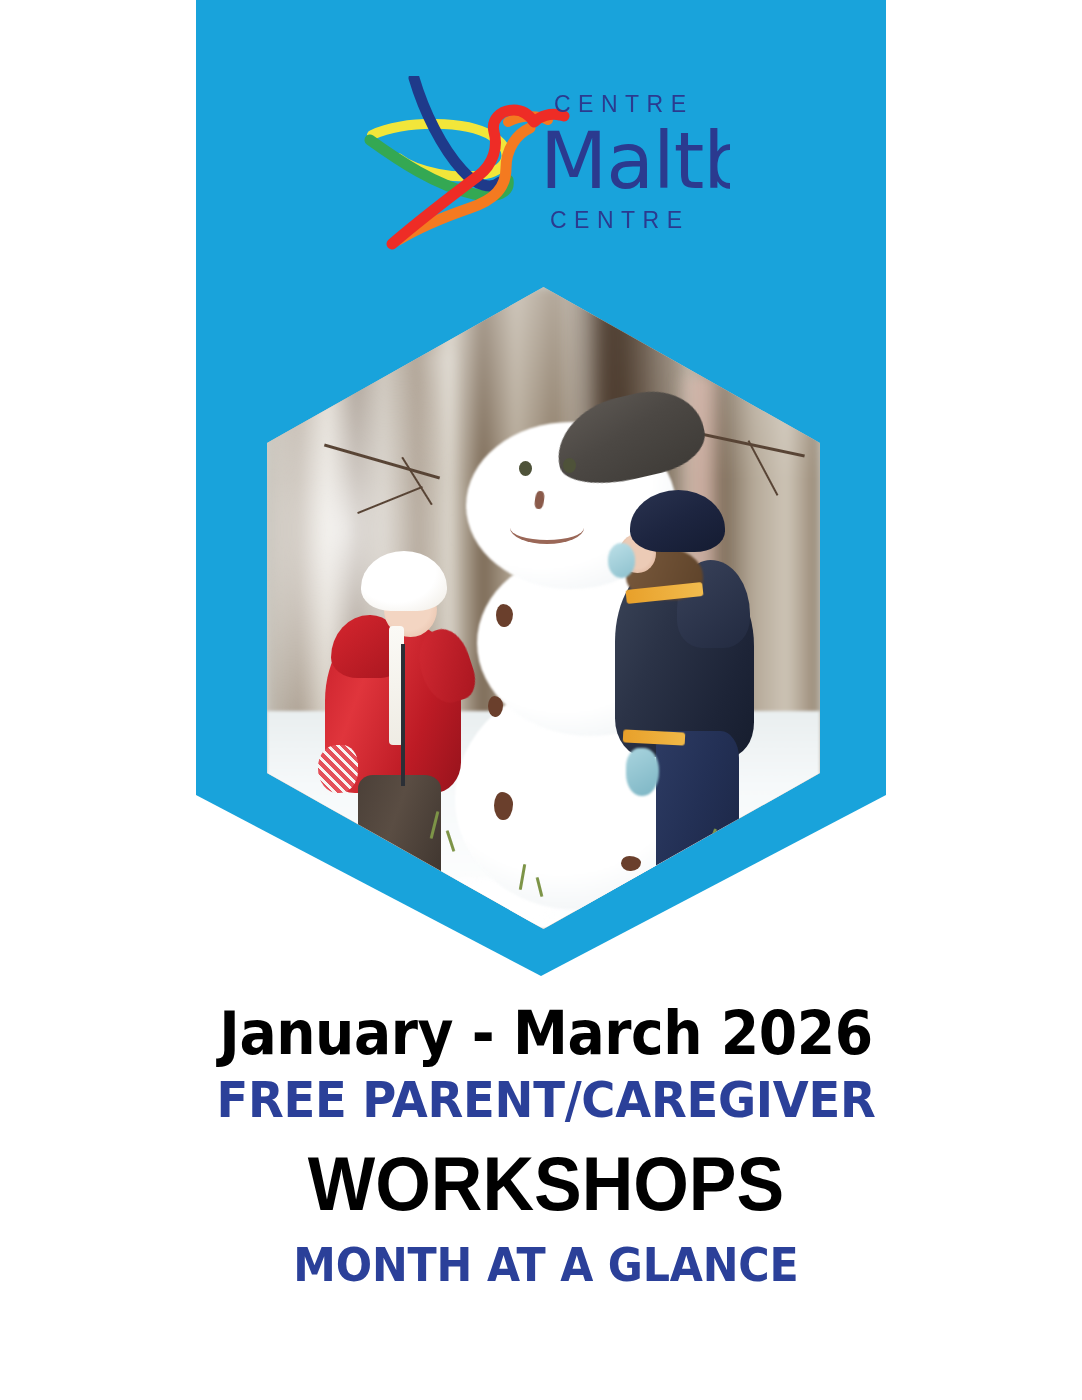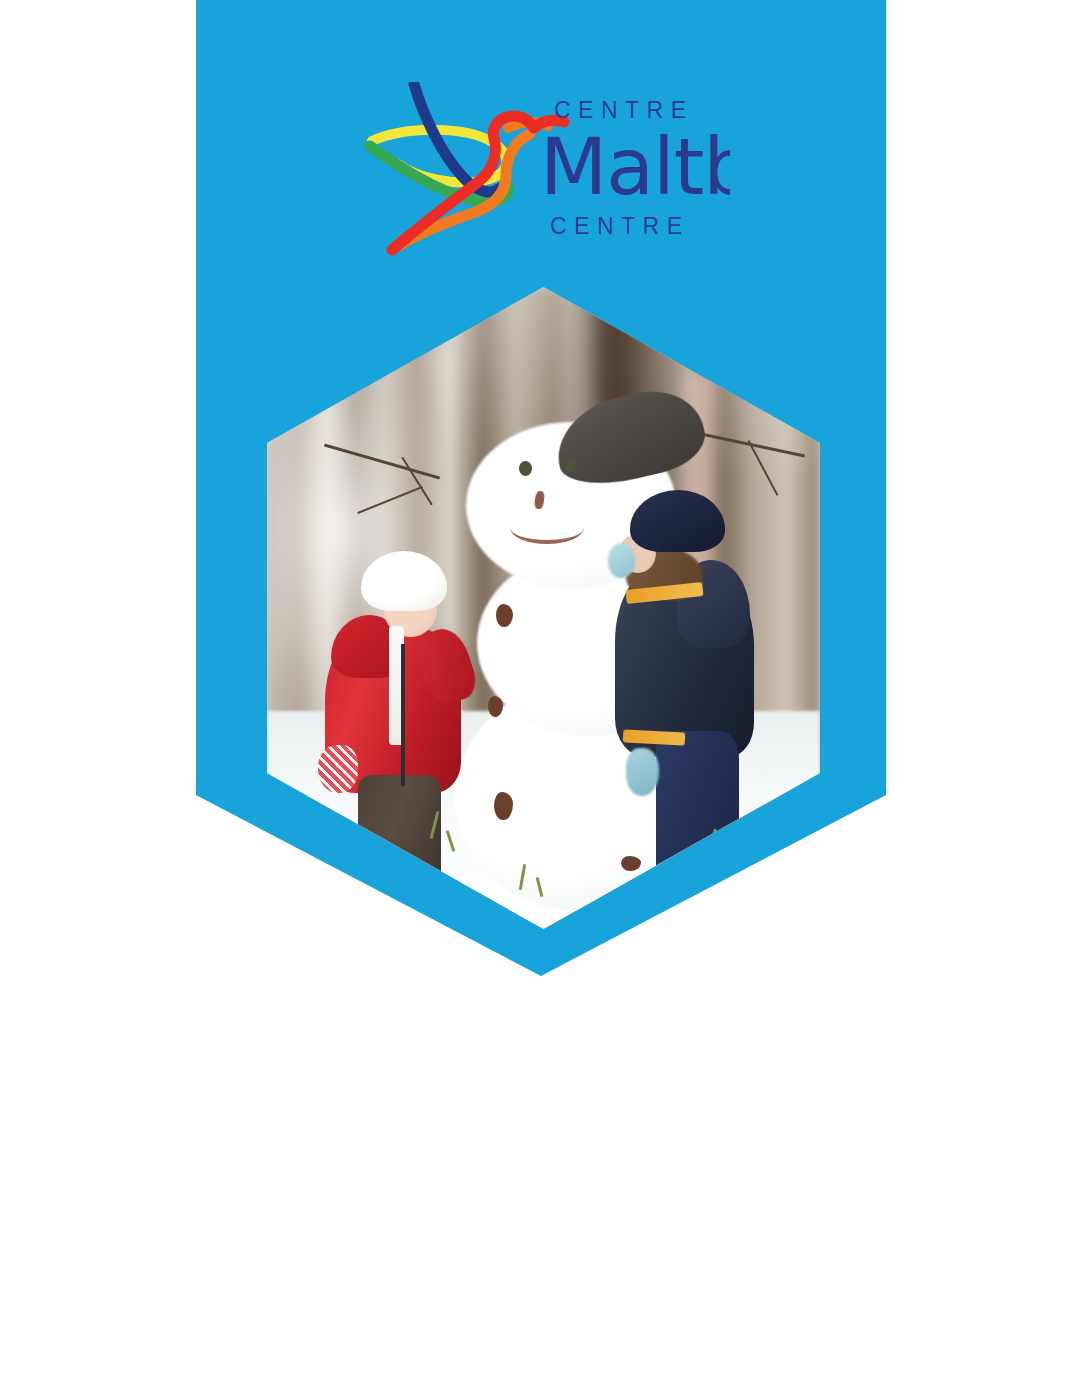--- a/index.html
+++ b/index.html
@@ -28,21 +28,21 @@
     height: 976px;
     background: #19A3DB;
     -webkit-clip-path: polygon(0% 0%, 100% 0%, 100% 81.45%, 50% 100%, 0% 81.45%);
     clip-path: polygon(0% 0%, 100% 0%, 100% 81.45%, 50% 100%, 0% 81.45%);
   }
 
   
   .logo {
     position: absolute;
     left: 358px;
-    top: 82px;
+    top: 76px;
     width: 372px;
     height: 175px;
   }
   .logo svg { display: block; width: 372px; height: 175px; }
 
   
   .photo-hex {
     position: absolute;
     left: 267px;
     top: 287px;
@@ -397,14 +397,20 @@
 
       <div class="grass" style="left:30%;bottom:14%;width:3px;height:28px;transform:rotate(14deg);"></div>
       <div class="grass" style="left:33%;bottom:12%;width:3px;height:22px;transform:rotate(-18deg);"></div>
       <div class="grass" style="left:46%;bottom:6%;width:3px;height:26px;transform:rotate(10deg);"></div>
       <div class="grass" style="left:49%;bottom:5%;width:3px;height:20px;transform:rotate(-14deg);"></div>
       <div class="grass" style="left:80%;bottom:11%;width:3px;height:30px;transform:rotate(20deg);"></div>
       <div class="grass" style="left:83%;bottom:9%;width:3px;height:22px;transform:rotate(-10deg);"></div>
     </div>
   </div>
 
+  <div class="headlines">
+    <div class="h-dates">January - March 2026</div>
+    <div class="h-free">FREE PARENT/CAREGIVER</div>
+    <div class="h-workshops">WORKSHOPS</div>
+    <div class="h-glance">MONTH AT A GLANCE</div>
+  </div>
 
 </div>
 
 </body></html>

